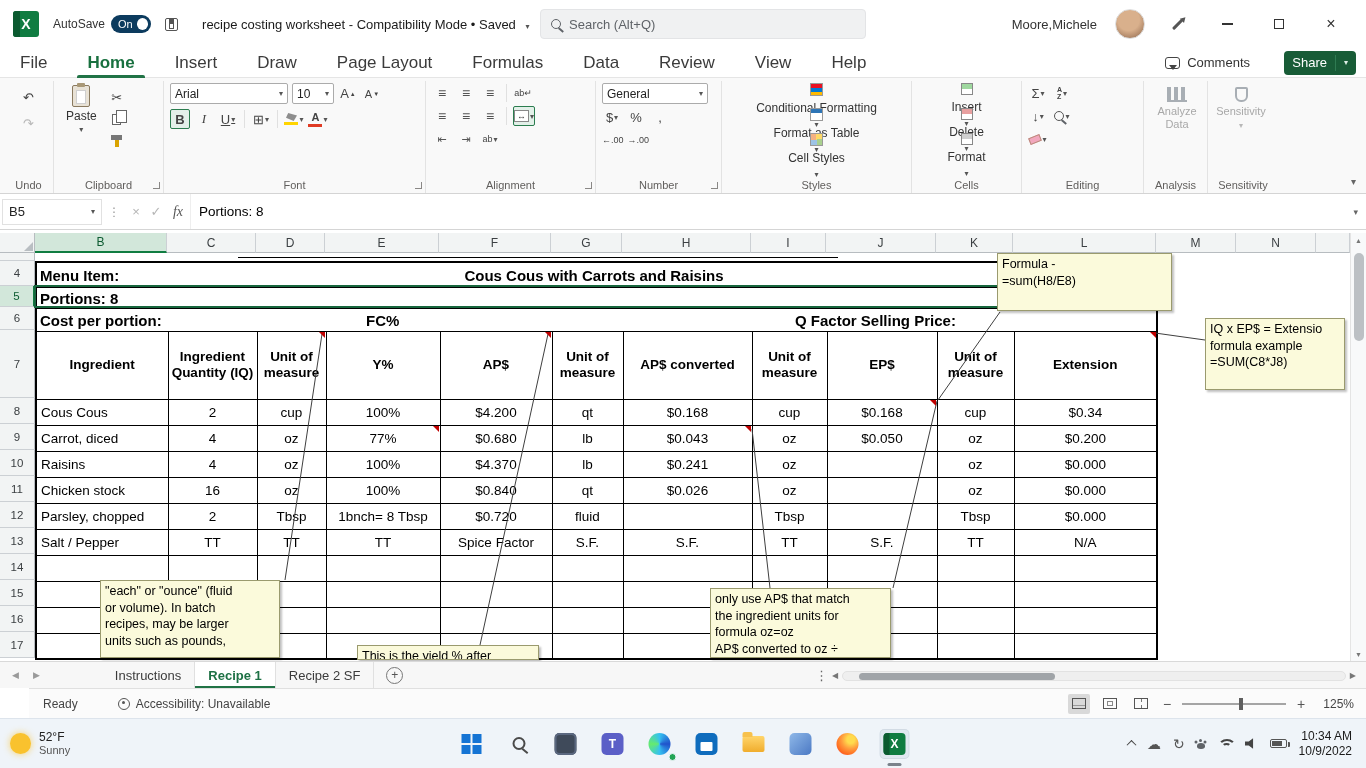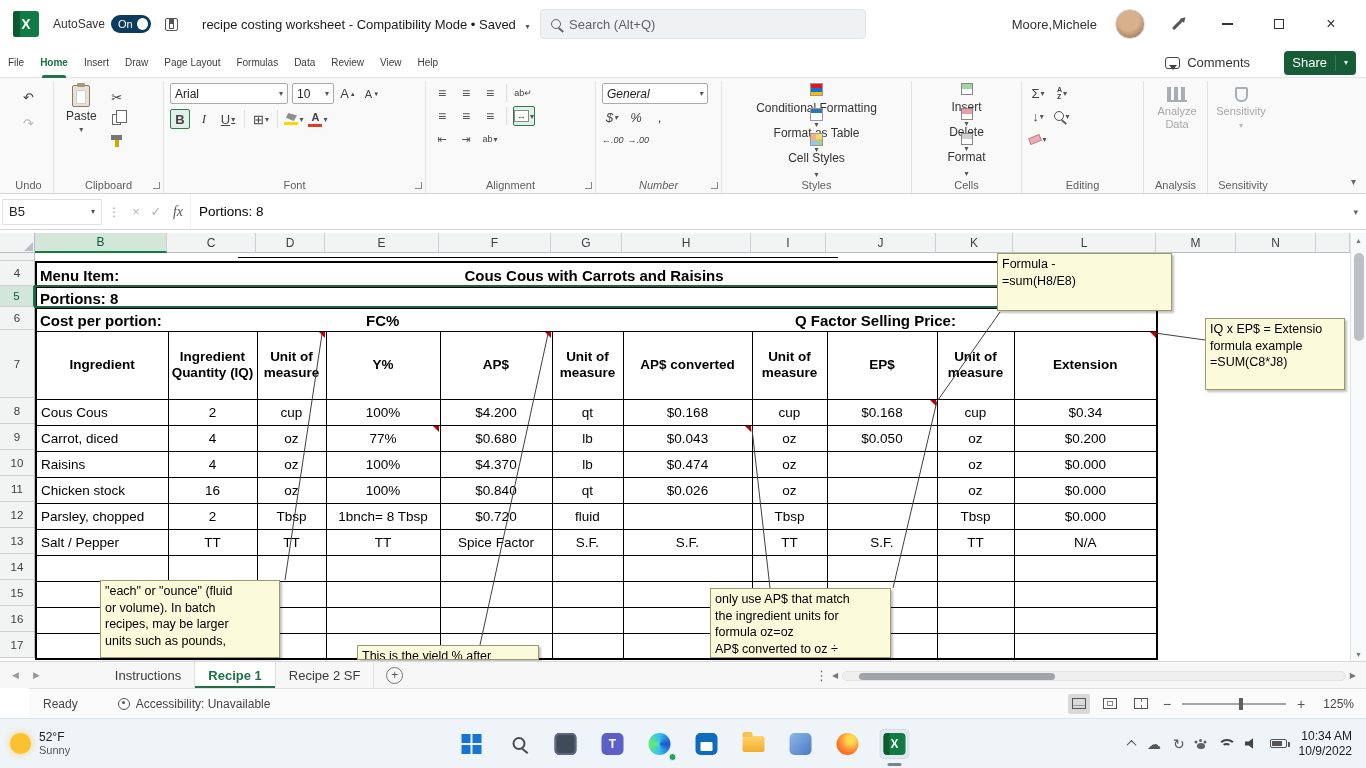--- a/index.html
+++ b/index.html
@@ -30,21 +30,21 @@
   .uname{font-size:13px;color:#333;}
   .avatar{width:30px;height:30px;border-radius:50%;background:radial-gradient(circle at 45% 35%,#d9b08c 0 45%,#8a6248 100%);border:1px solid #ddd;}
   .penico{width:13px;height:2.5px;background:#555;transform:rotate(-45deg);border-radius:1px;position:relative;margin:0 8px;}
   .penico::after{content:'';position:absolute;right:-4px;top:-1.5px;border-left:5px solid #555;border-top:3px solid transparent;border-bottom:3px solid transparent;}
   .wbtn{width:34px;height:48px;display:flex;align-items:center;justify-content:center;color:#333;}
   .minico{width:11px;height:1.6px;background:#333;}
   .maxico{width:10px;height:10px;border:1.3px solid #333;}
   .closeglyph{font-size:16px;color:#333;}
   
   .tabrow{position:absolute;top:48px;left:0;right:0;height:30px;background:#fff;display:flex;align-items:center;border-bottom:1px solid #e5e5e5;}
-  .rtab{padding:0 8px;font-size:10px;color:#3b3b3b;height:30px;display:flex;align-items:center;position:relative;}
+  .rtab{padding:0 20px;font-size:17px;color:#3b3b3b;height:30px;display:flex;align-items:center;position:relative;}
   .rtab.active{color:#18703f;font-weight:bold;}
   .rtab.active::after{content:'';position:absolute;left:10px;right:10px;bottom:0;height:3px;background:#217346;border-radius:2px 2px 0 0;}
   .comments{position:absolute;right:116px;display:flex;align-items:center;gap:7px;font-size:13px;color:#333;}
   .bubico{width:15px;height:12px;border:1.5px solid #444;border-radius:3px;position:relative;}
   .bubico::after{content:'';position:absolute;left:3px;bottom:-6px;border:4px solid transparent;border-top:5px solid #444;}
   .share{position:absolute;right:10px;height:24px;background:#185c37;color:#fff;border-radius:4px;display:flex;align-items:center;
          font-size:13px;padding:0 8px;gap:8px;}
   .share .sep{width:1px;height:16px;background:#2f7b52;}
   .share .dd{color:#dfeee6;}
   
@@ -377,21 +377,21 @@
       </div>
       <div class="rrow">
         <span class="mini lin" style="font-size:11px;" data-interactable="true">⇤</span>
         <span class="mini lin" style="font-size:11px;" data-interactable="true">⇥</span>
         <span class="mini wrapico" data-interactable="true">ab<span class="dd">▾</span></span>
       </div>
       <div class="glabel" data-interactable="false">Alignment</div>
       <span class="launcher" data-interactable="true"></span>
     </div>
 
-    <div class="rgroup" style="width:126px;font-style:italic;" data-interactable="false">
+    <div class="rgroup" style="width:126px;" data-interactable="false">
       <div class="combo" style="width:106px;" data-interactable="true">
         <span data-interactable="false">General</span>
         <span class="dd" data-interactable="false">▾</span>
       </div>
       <div class="rrow">
         <span class="mini" data-interactable="true">$<span class="dd">▾</span></span>
         <span class="mini" data-interactable="true">%</span>
         <span class="mini" data-interactable="true">,</span>
       </div>
       <div class="rrow">
@@ -611,21 +611,21 @@
             <td class="val" data-interactable="true">oz</td>
             <td class="val" data-interactable="true">$0.200</td>
           </tr>
           <tr data-interactable="false" style="height:26px">
             <td class="ing" data-interactable="true">Raisins</td>
             <td class="val" data-interactable="true">4</td>
             <td class="val" data-interactable="true">oz</td>
             <td class="val" data-interactable="true">100%</td>
             <td class="val" data-interactable="true">$4.370</td>
             <td class="val" data-interactable="true">lb</td>
-            <td class="val" data-interactable="true">$0.474</td>
+            <td class="val" data-interactable="true">$0.241</td>
             <td class="val" data-interactable="true">oz</td>
             <td class="val" data-interactable="true">&nbsp;</td>
             <td class="val" data-interactable="true">oz</td>
             <td class="val" data-interactable="true">$0.000</td>
           </tr>
           <tr data-interactable="false" style="height:26px">
             <td class="ing" data-interactable="true">Chicken stock</td>
             <td class="val" data-interactable="true">16</td>
             <td class="val" data-interactable="true">oz</td>
             <td class="val" data-interactable="true">100%</td>

